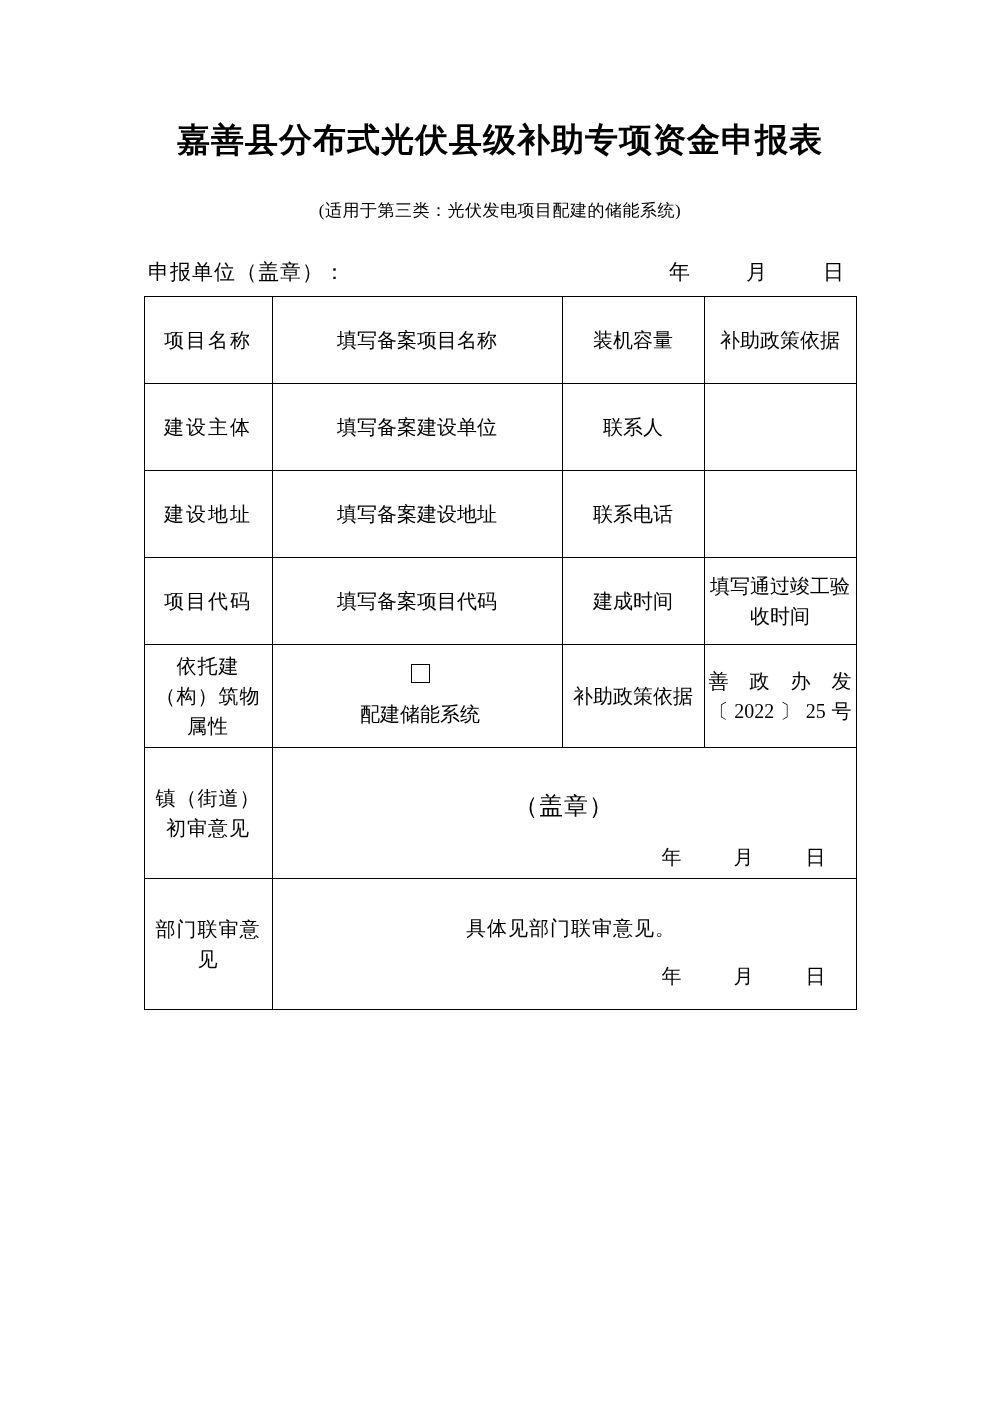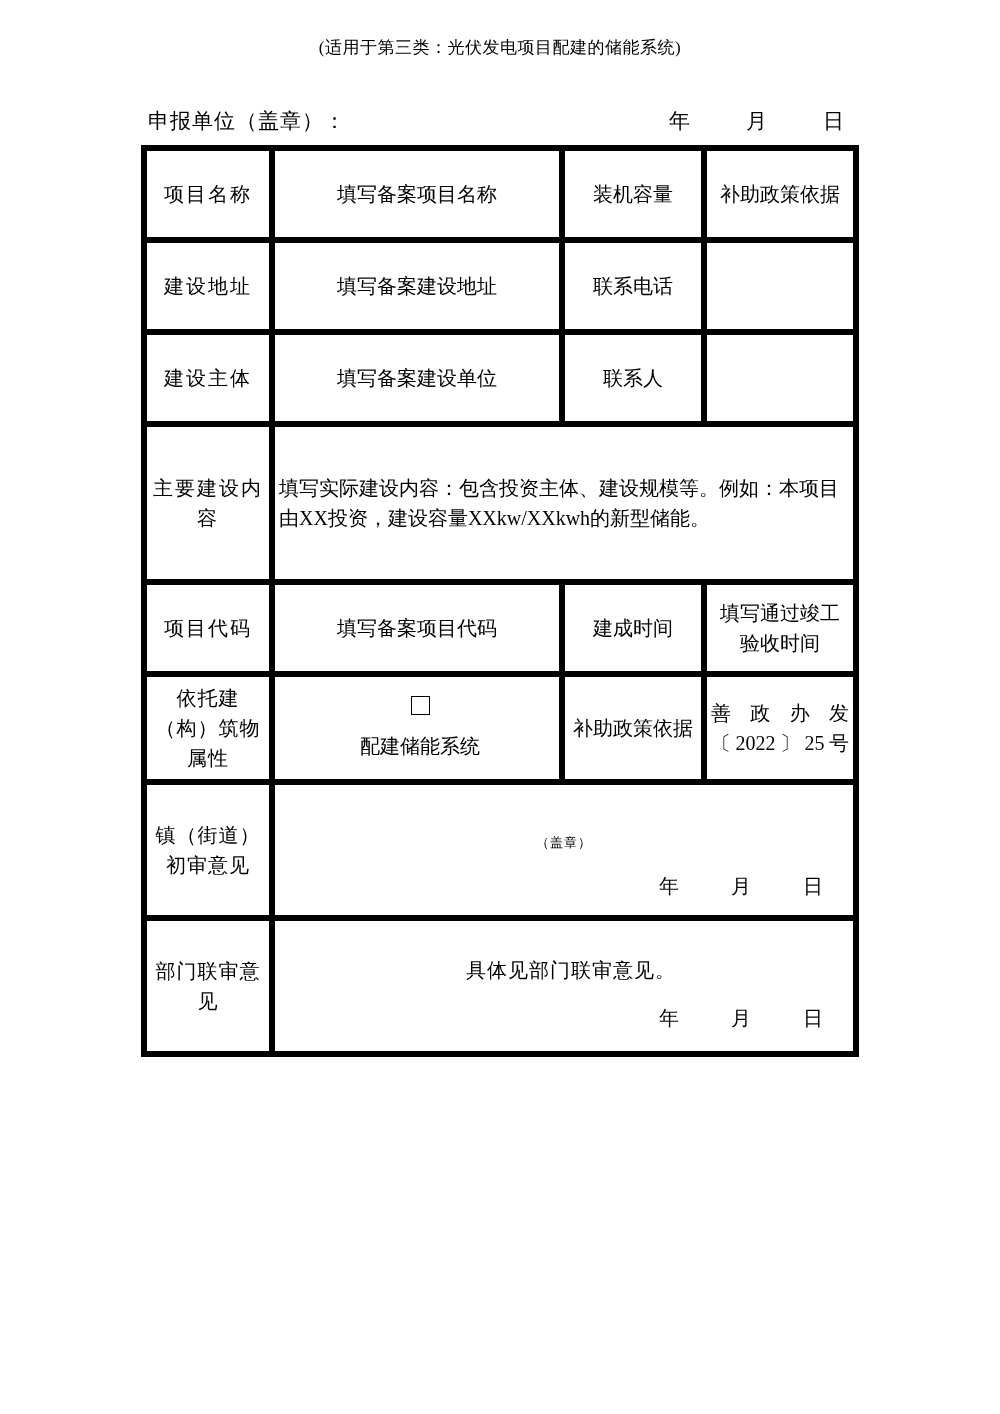--- a/index.html
+++ b/index.html
@@ -40,37 +40,36 @@
     margin-top: 36px;
     padding-left: 148px;
     padding-right: 148px;
     font-size: 21px;
     display: flex;
     align-items: baseline;
   }
   .applicant-label {
     white-space: nowrap;
     letter-spacing: 1px;
-    margin-top: 12px;
   }
   .applicant-date {
     margin-left: auto;
     display: flex;
     gap: 56px;
     padding-right: 8px;
     font-size: 21px;
   }
   table.form {
     border-collapse: collapse;
     width: 712px;
     margin: 10px auto 0 auto;
     table-layout: fixed;
   }
   table.form td {
-    border: 6px solid #000000;
+    border: 1px solid #000000;
     padding: 6px 4px;
     font-size: 20px;
     vertical-align: middle;
     line-height: 1.5;
   }
   .c-label {
     text-align: center;
     letter-spacing: 2px;
     width: 128px;
   }
@@ -91,21 +90,21 @@
   }
   .tall-1 { height: 140px; }
   .row-h2 { height: 74px; }
   .opinion-cell {
     position: relative;
     height: 118px;
     padding: 0;
   }
   .seal-text {
     text-align: center;
-    font-size: 13px;
+    font-size: 24px;
     padding-top: 34px;
     letter-spacing: 1px;
   }
   .ymd {
     display: flex;
     justify-content: flex-end;
     gap: 52px;
     font-size: 20px;
     padding-right: 26px;
     margin-top: 18px;
@@ -142,20 +141,21 @@
   .mid-multiline {
     line-height: 1.45;
     text-align: center;
   }
 </style>
 </head>
 <body>
 
 <div class="page">
 
+  <div class="doc-title">嘉善县分布式光伏县级补助专项资金申报表</div>
   <div class="doc-subtitle">(适用于第三类：光伏发电项目配建的储能系统)</div>
 
   <div class="applicant-row">
     <span class="applicant-label">申报单位（盖章）：</span>
     <span class="applicant-date">
       <span>年</span>
       <span>月</span>
       <span>日</span>
     </span>
   </div>
@@ -168,34 +168,30 @@
       <col style="width:152px">
     </colgroup>
     <tbody>
       <tr>
         <td class="c-label row-h2">项目名称</td>
         <td class="c-center row-h2">填写备案项目名称</td>
         <td class="c-center row-h2">装机容量</td>
         <td class="c-center row-h2 mid-multiline">补助政策依据</td>
       </tr>
       <tr>
+        <td class="c-label row-h2">建设主体</td>
+        <td class="c-center row-h2">填写备案建设单位</td>
+        <td class="c-center row-h2">联系人</td>
+        <td class="c-center row-h2"></td>
+      </tr>
+      <tr>
         <td class="c-label row-h2">建设地址</td>
         <td class="c-center row-h2">填写备案建设地址</td>
         <td class="c-center row-h2">联系电话</td>
         <td class="c-center row-h2"></td>
-      </tr>
-      <tr>
-        <td class="c-label row-h2">建设主体</td>
-        <td class="c-center row-h2">填写备案建设单位</td>
-        <td class="c-center row-h2">联系人</td>
-        <td class="c-center row-h2"></td>
-      </tr>
-      <tr>
-        <td class="c-label tall-1">主要建设内容</td>
-        <td class="content-cell tall-1" colspan="3">填写实际建设内容：包含投资主体、建设规模等。例如：本项目由XX投资，建设容量XXkw/XXkwh的新型储能。</td>
       </tr>
       <tr>
         <td class="c-label row-h2">项目代码</td>
         <td class="c-center row-h2">填写备案项目代码</td>
         <td class="c-center row-h2">建成时间</td>
         <td class="c-center row-h2 mid-multiline">填写通过竣工验收时间</td>
       </tr>
       <tr>
         <td class="narrow-label row-h2">依托建（构）筑物属性</td>
         <td class="row-h2">

